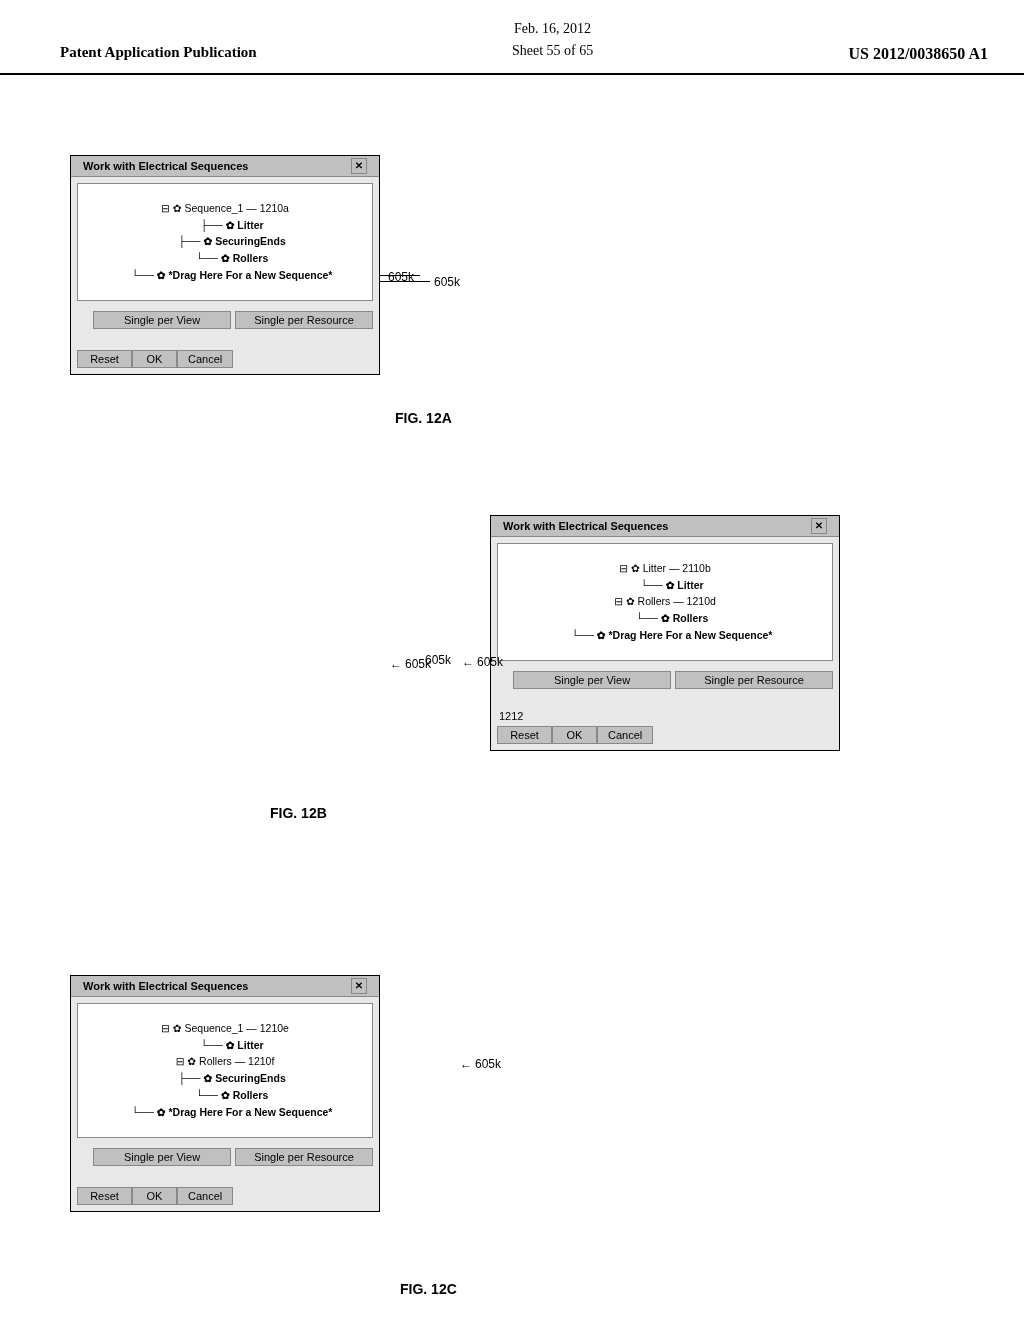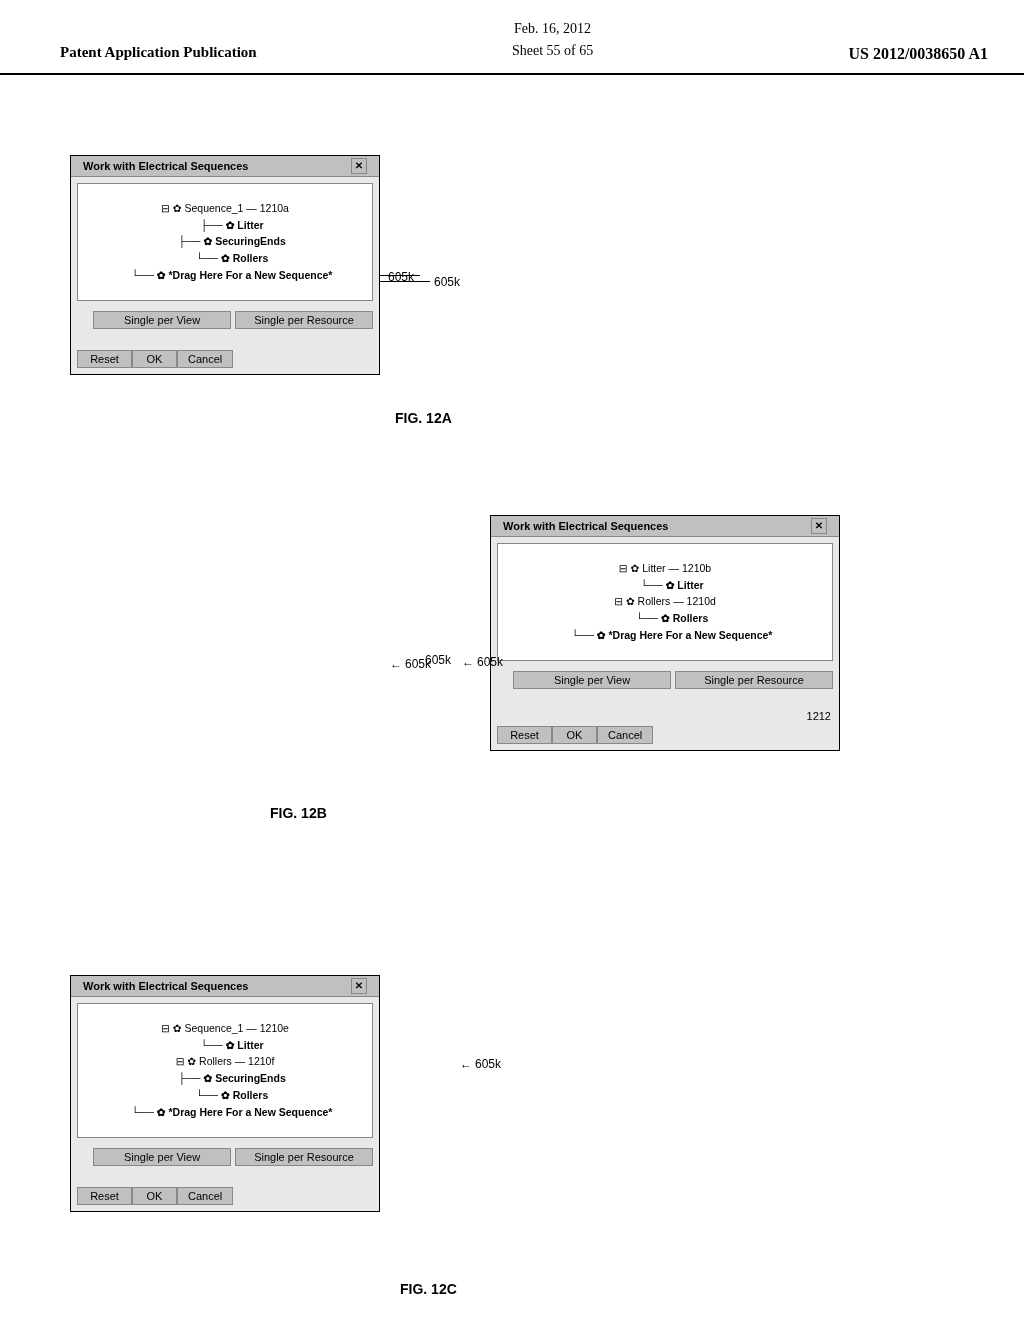--- a/index.html
+++ b/index.html
@@ -208,33 +208,33 @@
     <span style="font-family:Arial,sans-serif; font-size:12px;">605k</span>
   </div>
 
   <div class="dialog dialog-right">
     <div class="dialog-titlebar">
       <span>Work with Electrical Sequences</span>
       <div class="dialog-close">✕</div>
     </div>
     <div class="dialog-body">
       <div class="tree-item">
-        <div>⊟ ✿ Litter — 1210b</div>
+        <div>⊟ ✿ Litter — 2110b</div>
         <div class="indent1">└── ✿ Litter</div>
         <div>⊟ ✿ Rollers — 1210d</div>
         <div class="indent1">└── ✿ Rollers</div>
         <div class="indent1">└── ✿ *Drag Here For a New Sequence*</div>
       </div>
     </div>
     <div class="dialog-footer">
       <div class="btn-row">
         <button class="btn btn-view">Single per View</button>
         <button class="btn btn-view">Single per Resource</button>
       </div>
-      <div style="text-align:right; font-family:Arial,sans-serif; font-size:11px; margin: 2px 2px;">
+      <div style="text-align:left; font-family:Arial,sans-serif; font-size:11px; margin: 2px 2px;">
         <span>1212</span>
       </div>
       <div class="btn-ok-row">
         <button class="btn btn-reset">Reset</button>
         <button class="btn btn-ok">OK</button>
         <button class="btn btn-cancel">Cancel</button>
       </div>
     </div>
   </div>
 

